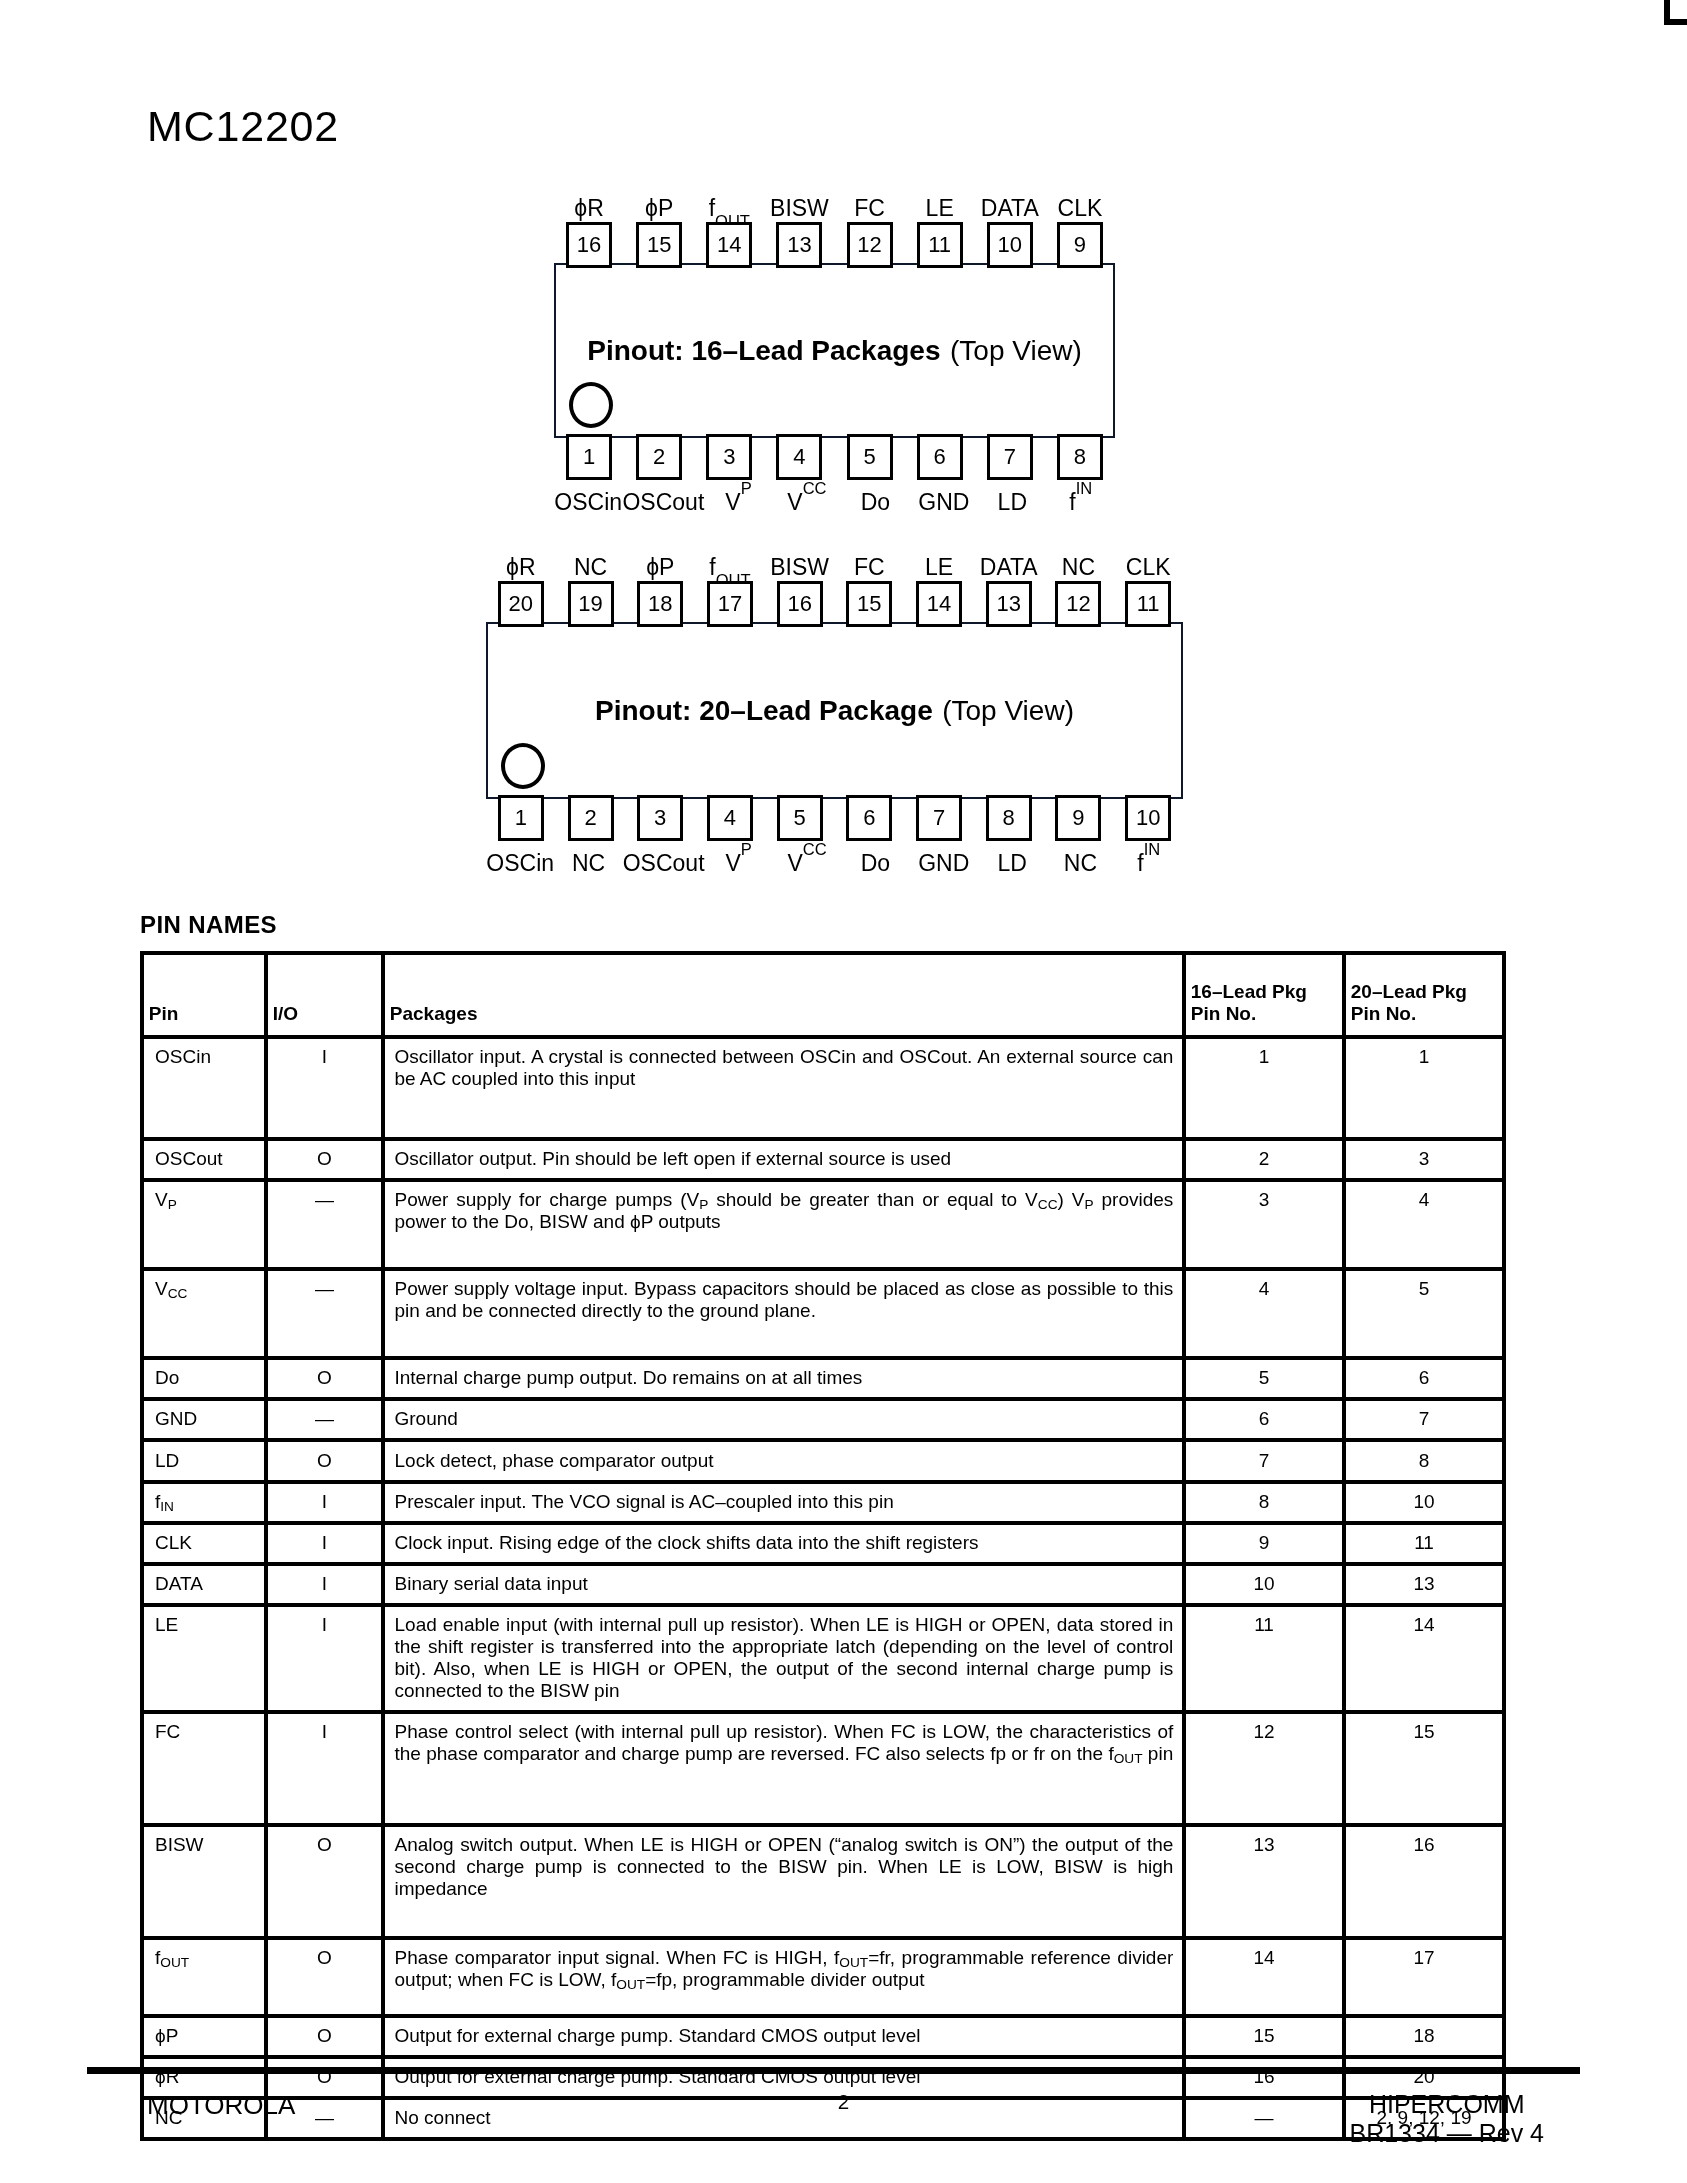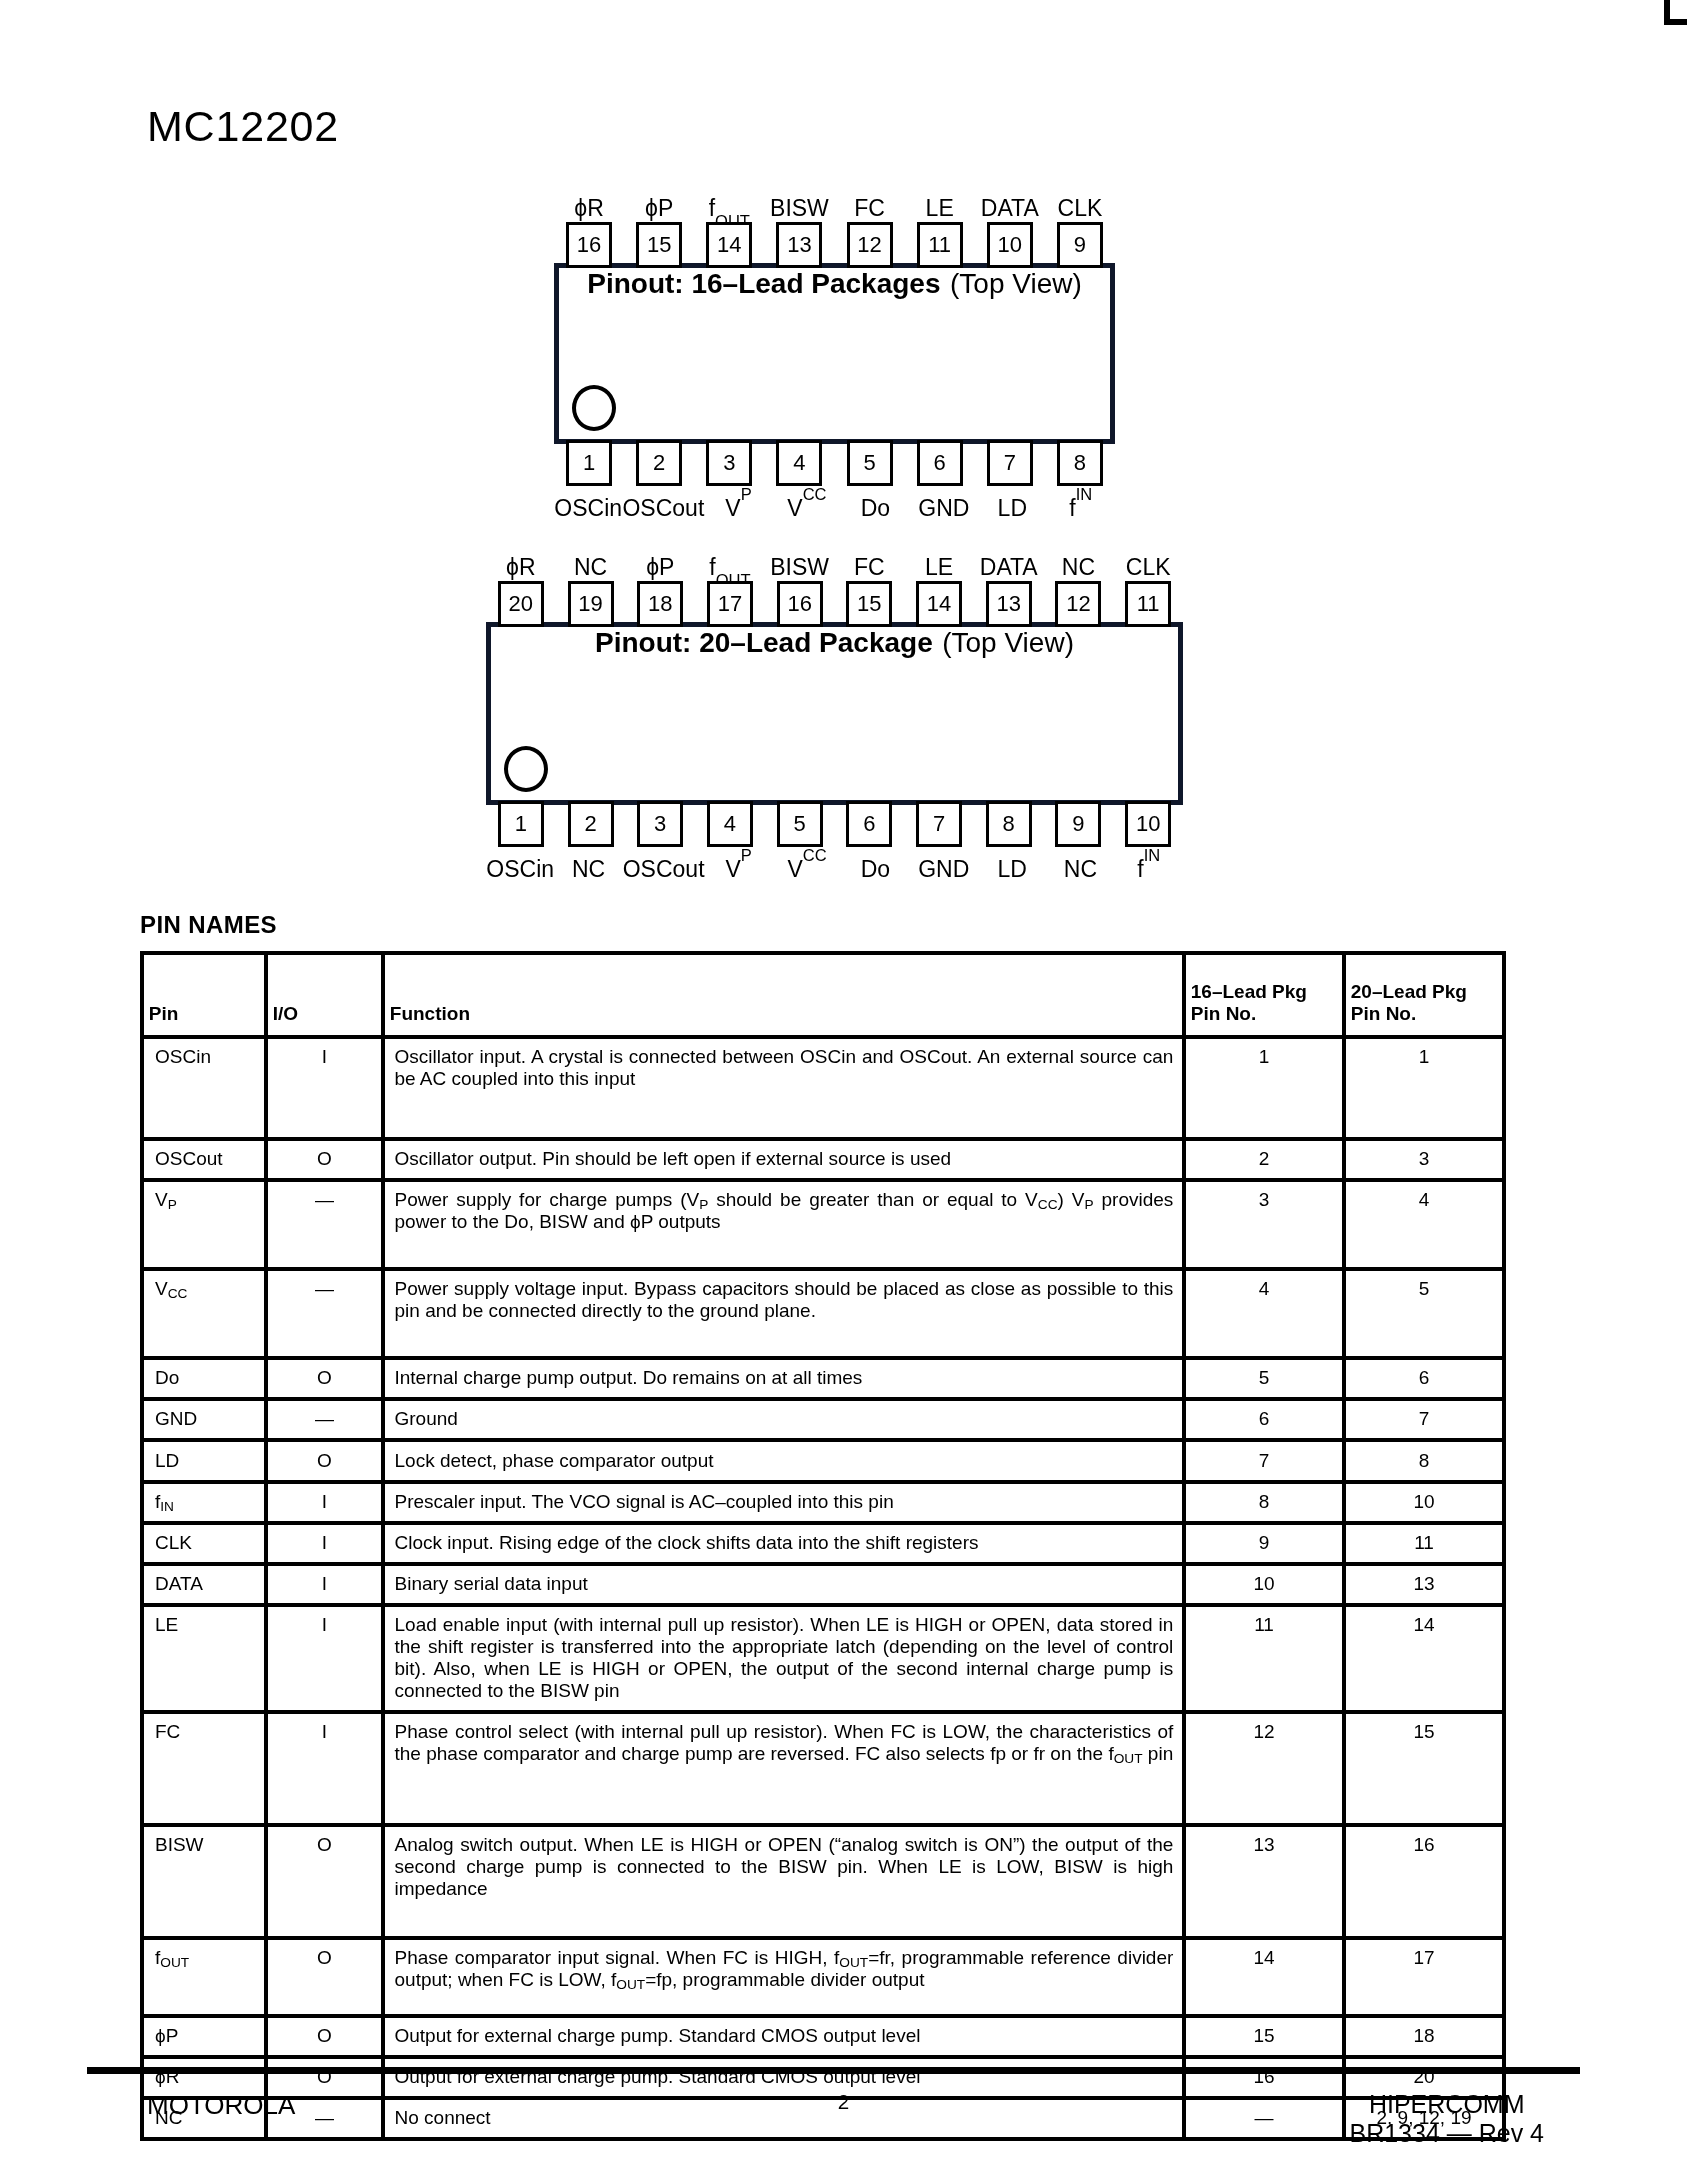--- a/index.html
+++ b/index.html
@@ -21,21 +21,21 @@
   .labels .lbl{display:flex;justify-content:center;align-items:flex-end;font-size:23px;white-space:nowrap}
   .labels.bottom{height:43px}
   .labels.bottom .lbl{align-items:flex-start;padding-top:9.5px}
   .pins{height:41px}
   .pc{display:flex;justify-content:center;align-items:flex-end}
   .pins.bottom .pc{align-items:flex-start}
   .pinbox{width:40px;height:40px;border:3.2px solid #000;background:#fff;position:relative;z-index:2;
           display:flex;align-items:center;justify-content:center;font-size:22px}
   .pins.top .pinbox{margin-bottom:-4px}
   .pins.bottom .pinbox{margin-top:-4px}
-  .pbody{border:5px solid #0f172a;position:relative;display:flex;justify-content:center;background:#fff}
+  .pbody{border:2px solid #0f172a;position:relative;display:flex;align-items:center;justify-content:center;background:#fff}
   .p16 .pbody{height:171px}
   .p20 .pbody{height:173px}
   .ptitle{font-size:28px;white-space:nowrap}
   .ptitle .b{font-weight:700}
   .ptitle .n{margin-left:9.5px}
   .dot{position:absolute;left:12.7px;bottom:8px;width:36px;height:38px;border:4px solid #000;border-radius:50%}
 
   sub{font-size:0.72em;vertical-align:-0.24em;line-height:0}
 
   .section-heading{position:absolute;left:140px;top:911px;font-size:24px;font-weight:700;letter-spacing:0.4px}
@@ -255,21 +255,21 @@
       <col style="width:124px">
         <col style="width:117px">
         <col style="width:801px">
         <col style="width:160px">
         <col style="width:160px">
     </colgroup>
     <thead>
       <tr>
         <th>Pin</th>
         <th>I/O</th>
-        <th>Function</th>
+        <th>Packages</th>
         <th>
           <div>16–Lead Pkg</div>
           <div>Pin No.</div>
         </th>
         <th>
           <div>20–Lead Pkg</div>
           <div>Pin No.</div>
         </th>
       </tr>
     </thead>

